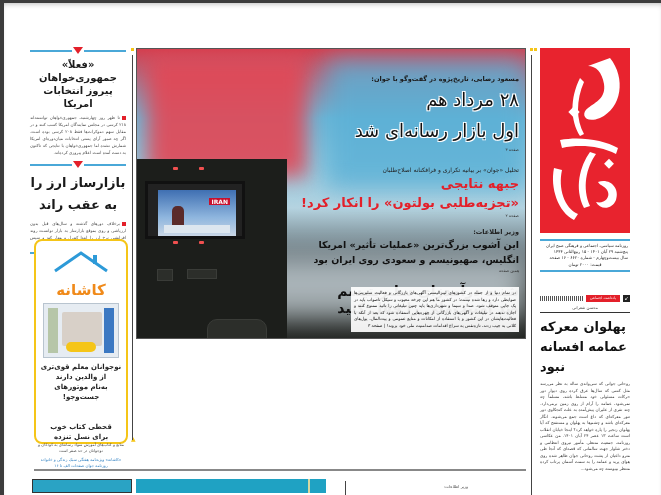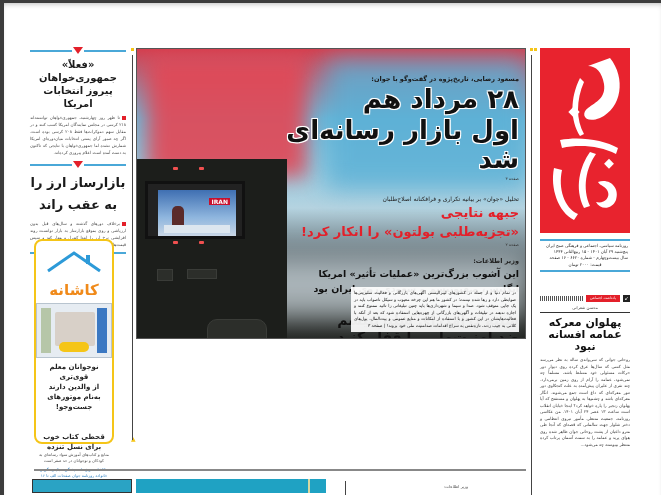--- a/index.html
+++ b/index.html
@@ -17,21 +17,21 @@
   .sect-divider .tri { position: absolute; left: 50%; top: -1px; transform: translateX(-50%);
                        width: 12px; height: 8px; background: #fff; }
   .sect-divider .tri::after { content: ""; position: absolute; left: 1px; top: 0;
                        border-left: 5px solid transparent; border-right: 5px solid transparent; border-top: 7px solid #e3202a; }
   .left-headline { font-family: "DejaVu Sans", sans-serif; font-weight: bold; font-size: 10px; line-height: 13px;
                    text-align: center; color: #1a1a1a; margin: 3px 0 4px; }
   .left-body { font-size: 4.2px; line-height: 7px; color: #444; text-align: justify; }
   .red-sq { display: inline-block; width: 4px; height: 4px; background: #e3202a; margin-left: 2px; vertical-align: middle; }
   .left-bottom-line { height: 2px; background: #4aa8d8; margin: 4px 0; }
 
-  .ad-box { position: absolute; left: 30px; top: 236px; width: 80px; height: 205px; border: 2px solid #f5c518;
+  .ad-box { position: absolute; left: 30px; top: 236px; width: 94px; height: 205px; border: 2px solid #f5c518;
             border-radius: 8px; background: #fff; text-align: center; }
   .house { position: relative; width: 60px; height: 36px; margin: 8px auto 0; }
   .house svg { width: 60px; height: 36px; }
   .ad-brand { font-weight: bold; font-size: 15px; color: #f08a1a; margin-top: -4px; letter-spacing: 1px; }
   .ad-paper { position: relative; width: 76px; height: 55px; margin: 4px auto 0; background: #e6ecf2; border: 1px solid #b8c4cf; }
   .ad-paper .p1 { position:absolute; right: 4px; top: 4px; width: 10px; height: 45px; background: #3b78c2; }
   .ad-paper .p2 { position:absolute; left: 18px; top: 8px; width: 40px; height: 34px; background: #d8d0c8; border-radius: 2px; }
   .ad-paper .p3 { position:absolute; left: 4px; top: 4px; width: 10px; height: 45px; background: #b6c6a8; }
   .ad-paper .p4 { position:absolute; left: 22px; top: 38px; width: 30px; height: 10px; background: #f5c518; border-radius: 5px; }
   .ad-line { font-weight: bold; font-size: 7px; line-height: 10px; color: #222; }
@@ -51,21 +51,21 @@
   .cam-screen { position: absolute; left: 10px; top: 6px; width: 78px; height: 46px; background: linear-gradient(180deg,#3f6fb2,#8fb6de 60%,#c9d6e6); }
   .cam-screen .iran { position: absolute; right: 6px; top: 8px; font-size: 6px; font-weight: bold; color:#fff; background:#c8102e; padding: 0 2px; }
   .cam-screen .anchor { position: absolute; left: 14px; top: 16px; width: 12px; height: 22px; background: #5a2a2a; border-radius: 5px 5px 0 0; }
   .cam-screen .desk { position: absolute; left: 6px; bottom: 3px; width: 66px; height: 8px; background: #dde6ef; }
   .cam-light { position: absolute; width: 5px; height: 3px; background: #f05050; border-radius: 1px; }
   .cam-cable { position: absolute; left: 36px; top: 345px; width: 40px; height: 28px; border: 2px solid #3cc05a; border-radius: 50%; }
   .cam-knob { position: absolute; background: #2c2e2a; border: 1px solid #3a3c38; }
 
   .hero-text { position: absolute; right: 6px; top: 0; width: 260px; text-align: right; direction: rtl; }
   .kicker { font-size: 6.5px; color: #1a1a1a; font-weight: bold; margin-top: 26px; }
-  .main-head { font-weight: bold; font-size: 26px; line-height: 29px; color: #111;
+  .main-head { font-weight: normal; font-size: 18px; line-height: 29px; color: #111;
                text-shadow: 0 0 2px #fff, 1px 1px 0 #fff, -1px -1px 0 #fff, 1px -1px 0 #fff, -1px 1px 0 #fff; margin-top: 2px; }
   .page-ref { font-size: 4px; color: #333; margin-top: 2px; }
   .analysis-kicker { font-size: 6px; color: #222; margin-top: 14px; }
   .red-head { font-weight: bold; font-size: 13px; line-height: 16px; color: #e3202a; margin-top: 3px; }
   .minister-kicker { font-size: 6.5px; font-weight: bold; color: #222; margin-top: 10px; }
   .black-head { font-weight: bold; font-size: 9.5px; line-height: 13px; color: #111; margin-top: 2px; }
   .big-head2 { font-weight: bold; font-size: 14px; line-height: 17px; color: #111; margin-top: 10px; }
   .hero-body { position: absolute; right: 6px; bottom: 6px; width: 168px; font-size: 4.3px; line-height: 6.5px; color: #111;
                background: rgba(255,255,255,0.92); padding: 3px; text-align: justify; direction: rtl; }
 
@@ -75,21 +75,21 @@
   .mast-info { position: absolute; left: 536px; top: 236px; width: 90px; direction: rtl; }
   .mast-info .bar { height: 2px; background: #4aa8d8; }
   .mast-info .txt { font-size: 4.2px; line-height: 6.2px; color: #222; padding: 2px 2px; text-align: right; }
   .tag-row { position: absolute; left: 536px; top: 292px; width: 90px; height: 8px; direction: ltr; }
   .tag-row .barcode { position: absolute; left: 0; top: 1px; width: 44px; height: 5px;
           background: repeating-linear-gradient(90deg, #555 0 1px, #fff 1px 2px); }
   .tag-row .tag { position: absolute; left: 46px; top: 0; width: 34px; height: 7px; background: #e3202a; color: #fff; font-size: 3.5px; line-height: 7px; text-align: center; direction: rtl; }
   .tag-row .icon { position: absolute; right: 0; top: 0; width: 7px; height: 7px; background: #222; color:#fff; font-size: 5px; line-height: 7px; text-align: center; }
   .col-right { position: absolute; left: 536px; top: 302px; width: 90px; direction: rtl; }
   .col-right .byline { font-size: 4px; color: #444; text-align: center; border-bottom: 1px solid #333; padding-bottom: 2px; }
-  .col-right .head { font-weight: bold; font-size: 11px; line-height: 12px; text-align: center; color: #111; margin-top: 4px; }
+  .col-right .head { font-weight: bold; font-size: 13px; line-height: 20px; text-align: left; color: #111; margin-top: 4px; }
   .col-right .body { font-size: 4.2px; line-height: 6.5px; color: #333; text-align: justify; margin-top: 4px; }
 
   .yellow-mark { position: absolute; width: 3px; height: 3px; background: #f5c518; }
   .vrule { position: absolute; width: 1px; background: #444; }
 
   
   .hrule { position: absolute; height: 2px; background: #888; }
   .bottom-img { position: absolute; left: 32px; top: 481px; width: 164px; height: 14px; background: #2aa3c4; border: 1px solid #333; }
   .bottom-img2 { position: absolute; left: 140px; top: 481px; width: 190px; height: 14px; background: #1fa2c3; }
   .bottom-img2 .pole { position: absolute; right: 16px; top: 0; width: 2px; height: 14px; background: #d8d8a0; }

